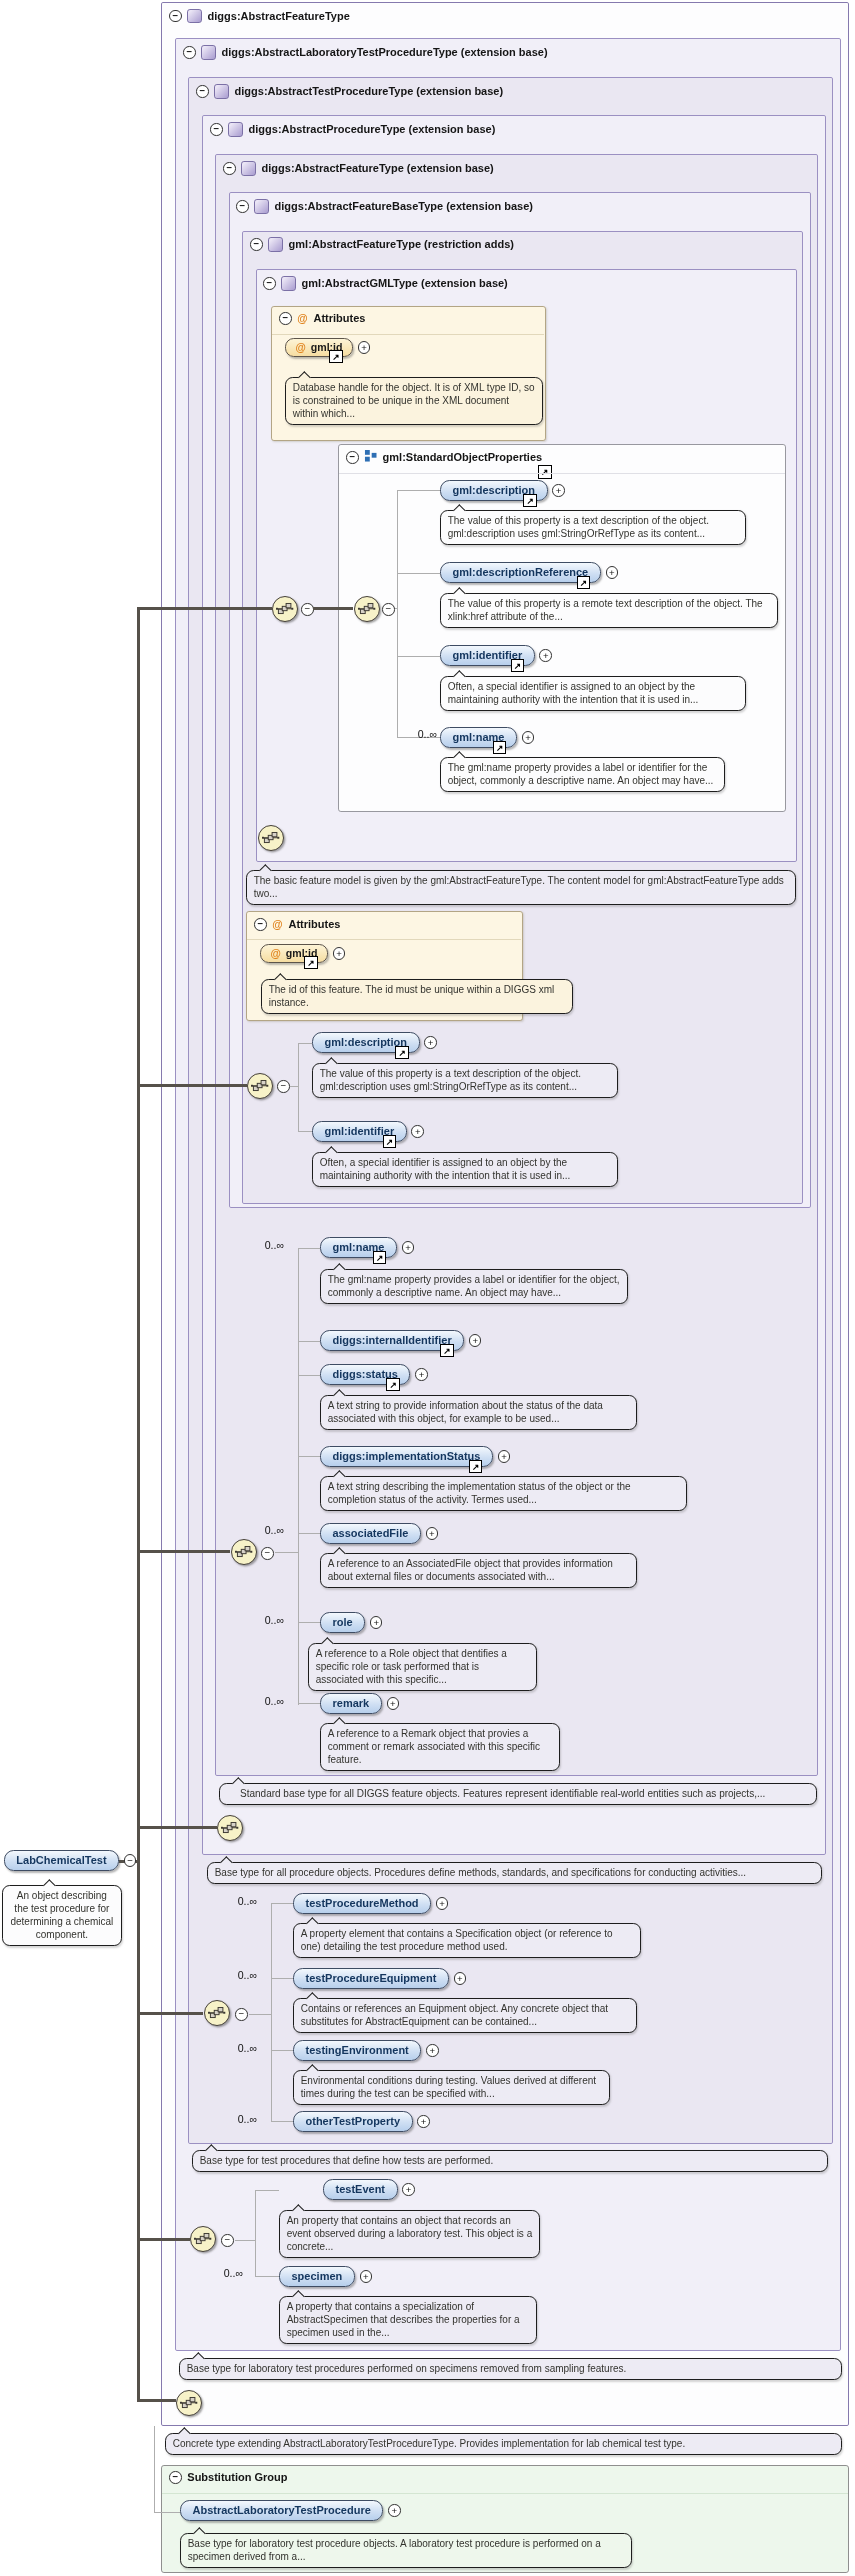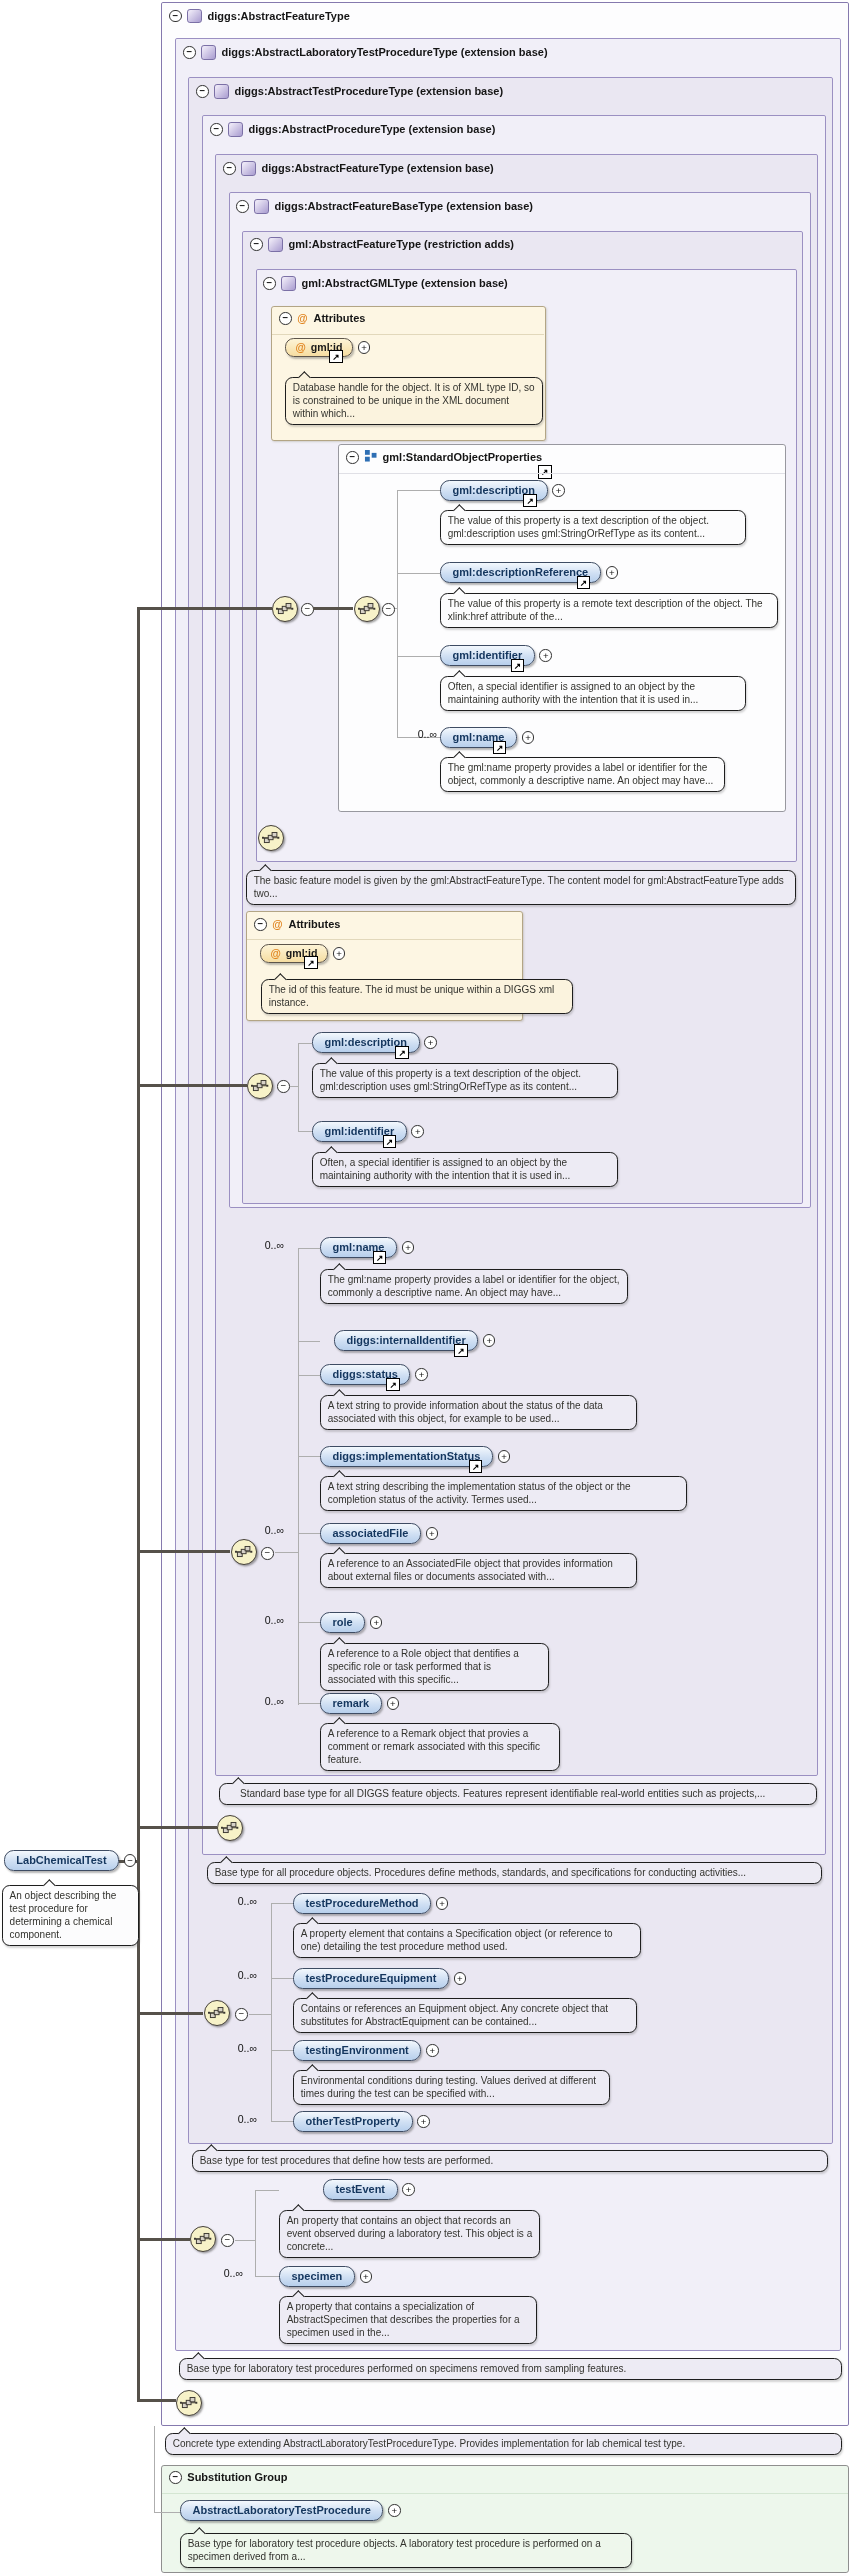--- a/index.html
+++ b/index.html
@@ -305,21 +305,21 @@
   <div class="mult" style="left:251px;top:1239px;">0..∞</div>
   <div class="prow" style="left:320px;top:1237px;">
     <span class="pill">
       <span>gml:name</span>
       <span class="xlink">↗</span>
     </span>
     <span class="circ">+</span>
   </div>
   <div class="bubble" style="left:320px;top:1269px;width:308px;">The gml:name property provides a label or identifier for the object, commonly a descriptive name. An object may have...</div>
 
-  <div class="prow" style="left:320px;top:1330px;margin-left:14px;">
+  <div class="prow" style="left:320px;top:1330px;">
     <span class="pill">
       <span>diggs:internalIdentifier</span>
       <span class="xlink">↗</span>
     </span>
     <span class="circ">+</span>
   </div>
 
   <div class="prow" style="left:320px;top:1364px;">
     <span class="pill">
       <span>diggs:status</span>
@@ -347,21 +347,21 @@
   </div>
   <div class="bubble" style="left:320px;top:1553px;width:317px;">A reference to an AssociatedFile object that provides information about external files or documents associated with...</div>
 
   <div class="mult" style="left:251px;top:1614px;">0..∞</div>
   <div class="prow" style="left:320px;top:1612px;">
     <span class="pill">
       <span>role</span>
     </span>
     <span class="circ">+</span>
   </div>
-  <div class="bubble" style="left:320px;top:1643px;width:229px;">A reference to a Role object that dentifies a specific role or task performed that is associated with this specific...</div>
+  <div class="bubble" style="left:308px;top:1643px;width:229px;">A reference to a Role object that dentifies a specific role or task performed that is associated with this specific...</div>
 
   <div class="mult" style="left:251px;top:1695px;">0..∞</div>
   <div class="prow" style="left:320px;top:1693px;">
     <span class="pill">
       <span>remark</span>
     </span>
     <span class="circ">+</span>
   </div>
   <div class="bubble" style="left:320px;top:1723px;width:240px;">A reference to a Remark object that provies a comment or remark associated with this specific feature.</div>
 
@@ -482,21 +482,21 @@
   </div>
 
   <div class="bubble" style="left:165px;top:2433px;width:677px;">Concrete type extending AbstractLaboratoryTestProcedureType. Provides implementation for lab chemical test type.</div>
 
   <div class="prow" style="left:3.8px;top:1850px;">
     <span class="pill">
       <span>LabChemicalTest</span>
     </span>
     <span class="circ">−</span>
   </div>
-  <div class="bubble white" style="left:1.9px;top:1885px;width:137px;--tx:42px;">An object describing the test procedure for determining a chemical component.</div>
+  <div class="bubble white" style="left:1.9px;top:1885px;width:120px;text-align:center;--tx:42px;">An object describing the test procedure for determining a chemical component.</div>
 
   <div class="sgbox" style="left:161px;top:2465px;width:688px;height:108px;"></div>
   <div class="gln" style="left:154px;top:2426px;width:1px;height:86px;"></div>
   <div class="gln" style="left:154px;top:2512px;width:26px;height:1px;"></div>
   <div class="bhead" style="left:169px;top:2471px;">
     <span class="circ">−</span>
     <span>Substitution Group</span>
   </div>
   <div class="sep" style="left:162px;top:2493px;width:686px;background:#d4e6d2;"></div>
   <div class="prow" style="left:180px;top:2500px;">

